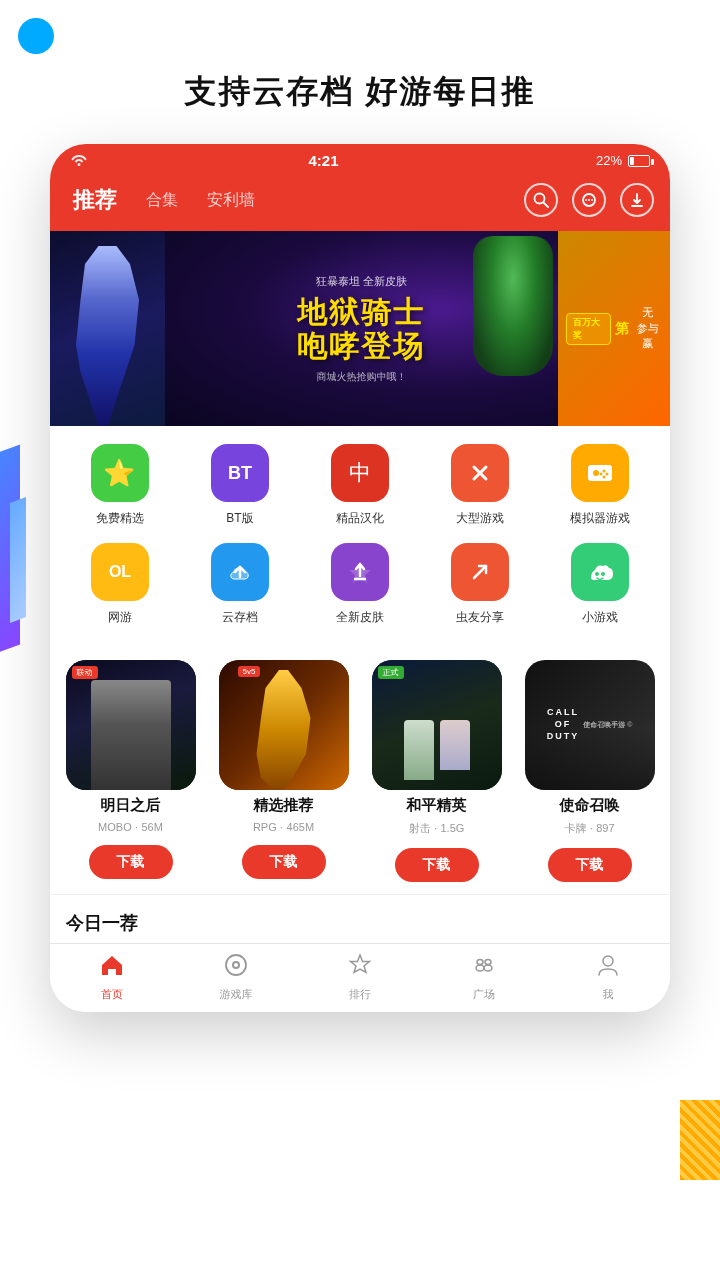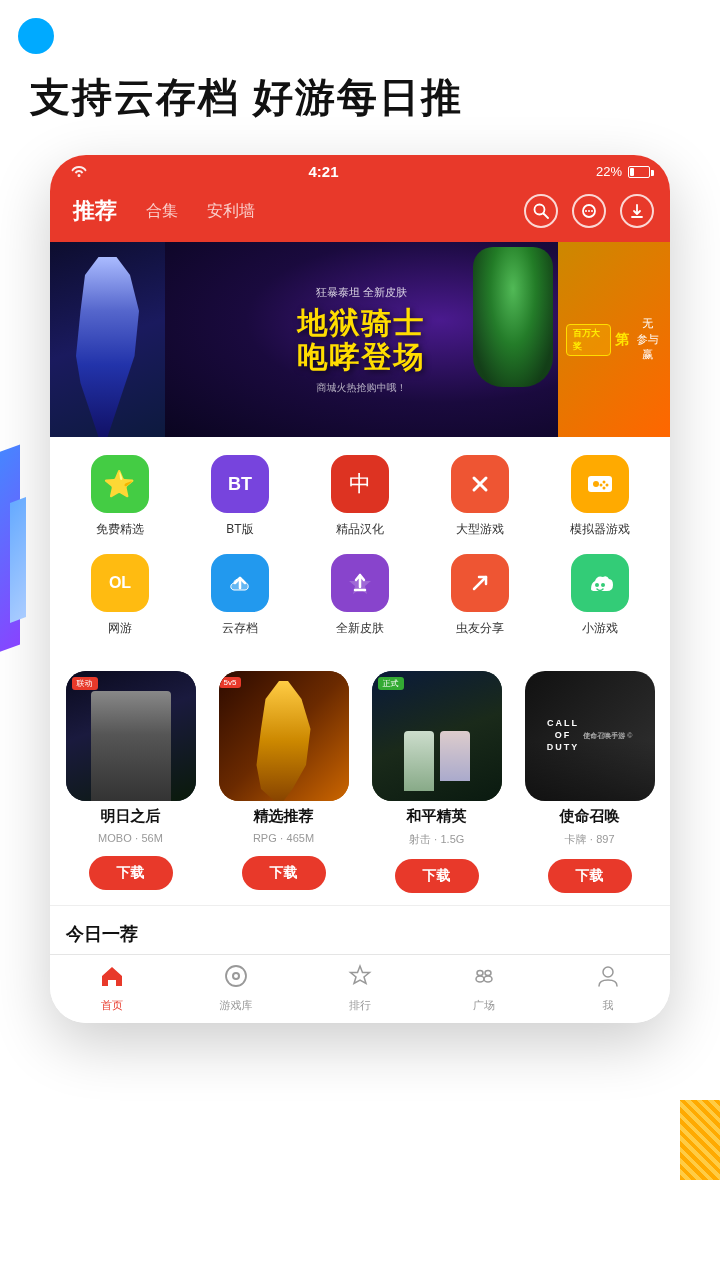--- a/index.html
+++ b/index.html
@@ -60,22 +60,23 @@
         45deg,
         #ffaa00,
         #ffaa00 4px,
         #ffcc44 4px,
         #ffcc44 8px
       );
     }
 
     
     .tagline {
+      text-align: center;
       padding: 70px 30px 30px;
-      font-size: 40px;
+      font-size: 32px;
       font-weight: 900;
       color: #111;
       letter-spacing: 2px;
     }
 
     
     .phone-mockup {
       margin: 0 auto;
       width: 620px;
       border-radius: 36px;
@@ -575,21 +576,21 @@
         <span class="game-name">明日之后</span>
         <span class="game-meta">MOBO · 56M</span>
         <button class="download-btn">下载</button>
       </div>
 
       <div class="game-card">
         <div class="game-thumb">
           <div class="wangzhe-char">
             <div style="width:100%;height:100%;background:linear-gradient(135deg,#2d0a00,#6b2a00,#cc6600);position:relative;">
               <div style="position:absolute;bottom:0;left:50%;transform:translateX(-50%);width:90px;height:120px;background:linear-gradient(180deg,#ffcc44 0%,#cc8800 50%,#884400 100%);clip-path:polygon(45% 0%,55% 0%,70% 15%,80% 40%,75% 70%,60% 90%,50% 100%,40% 100%,25% 90%,20% 70%,25% 40%,30% 15%);"></div>
-              <div style="position:absolute;top:6px;left:0;background:#e8392a;color:white;font-size:8px;padding:1px 5px;border-radius:3px;">5v5</div>
+              <div style="position:absolute;top:6px;left:19px;background:#e8392a;color:white;font-size:8px;padding:1px 5px;border-radius:3px;">5v5</div>
             </div>
           </div>
         </div>
         <span class="game-name">精选推荐</span>
         <span class="game-meta">RPG · 465M</span>
         <button class="download-btn">下载</button>
       </div>
 
       <div class="game-card">
         <div class="game-thumb">

